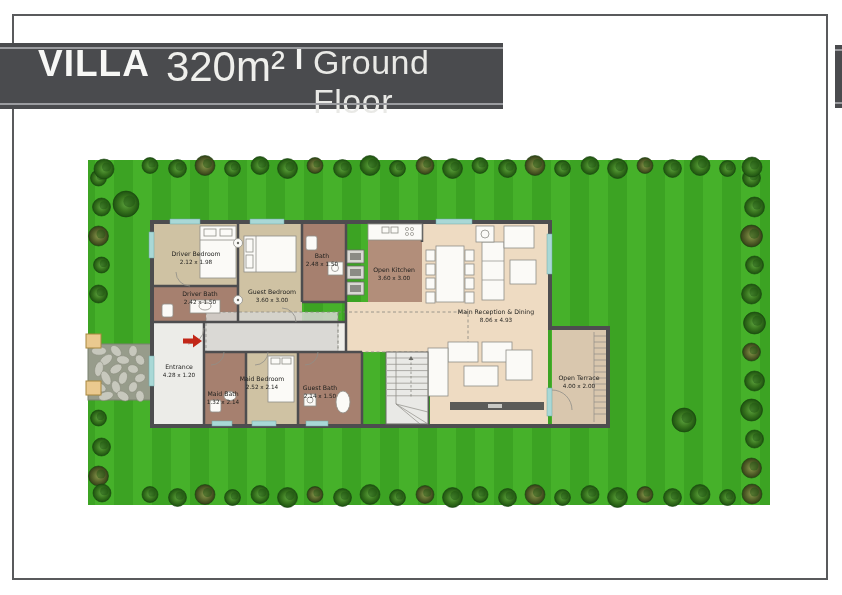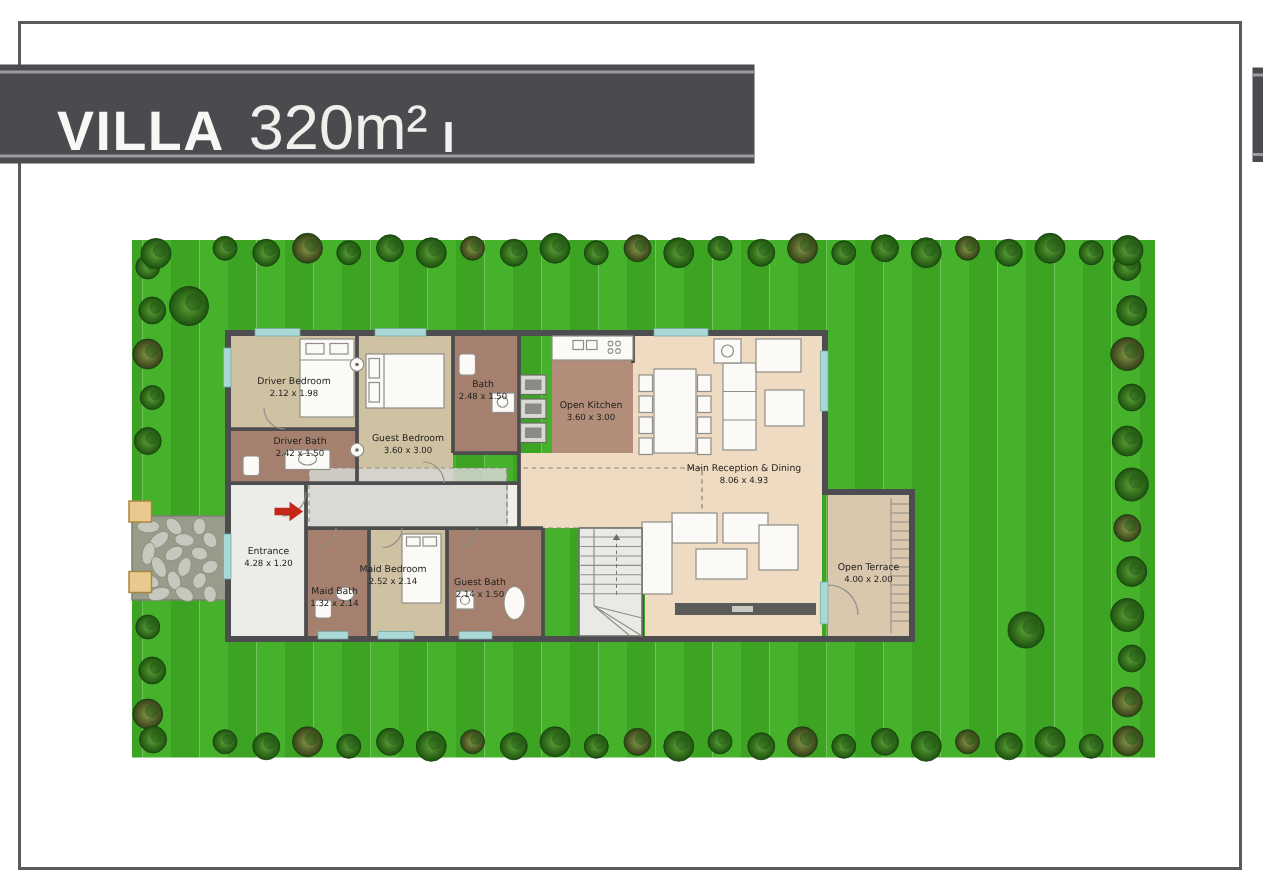--- a/index.html
+++ b/index.html
@@ -6,21 +6,21 @@
   body{
     width:842px;height:595px;position:relative;background:#ffffff;
     font-family:"Liberation Sans",sans-serif;overflow:hidden;
   }
   .frame{
     position:absolute;left:12px;top:14px;right:14px;bottom:15px;
     border:2px solid #595a5c;z-index:1;background:#fff;
   }
   .banner{
     position:absolute;left:0;top:43px;width:503px;height:66px;
-    background:#4a4b4e;z-index:5;display:flex;align-items:flex-end;
+    background:#4a4b4e;z-index:5;display:flex;align-items:flex-start;
     padding-left:38px;box-sizing:border-box;
   }
   .banner::before,.banner-stub::before{
     content:"";position:absolute;left:0;right:0;top:4px;height:2px;background:#9b9ca0;
   }
   .banner::after,.banner-stub::after{
     content:"";position:absolute;left:0;right:0;bottom:4px;height:2px;background:#9b9ca0;
   }
   .banner-stub{
     position:absolute;right:0;top:45px;width:7px;height:63px;background:#4a4b4e;z-index:5;
@@ -40,20 +40,21 @@
 </style>
 </head>
 <body>
 
 <div class="frame"></div>
 
 <div class="banner">
   <span class="t-villa">VILLA</span>
   <span class="t-area">320m²</span>
   <span class="t-sep">I</span>
+  <span class="t-floor">Ground Floor</span>
 </div>
 <div class="banner-stub"></div>
 
 <div class="plan">
 <svg id="plansvg" viewBox="85 148 690 368" width="690" height="368" xmlns="http://www.w3.org/2000/svg">
   <defs>
     <pattern id="stripes" width="38" height="40" patternUnits="userSpaceOnUse">
       <rect width="19" height="40" fill="#3ca323"></rect>
       <rect x="19" width="19" height="40" fill="#46b12a"></rect>
     </pattern>

